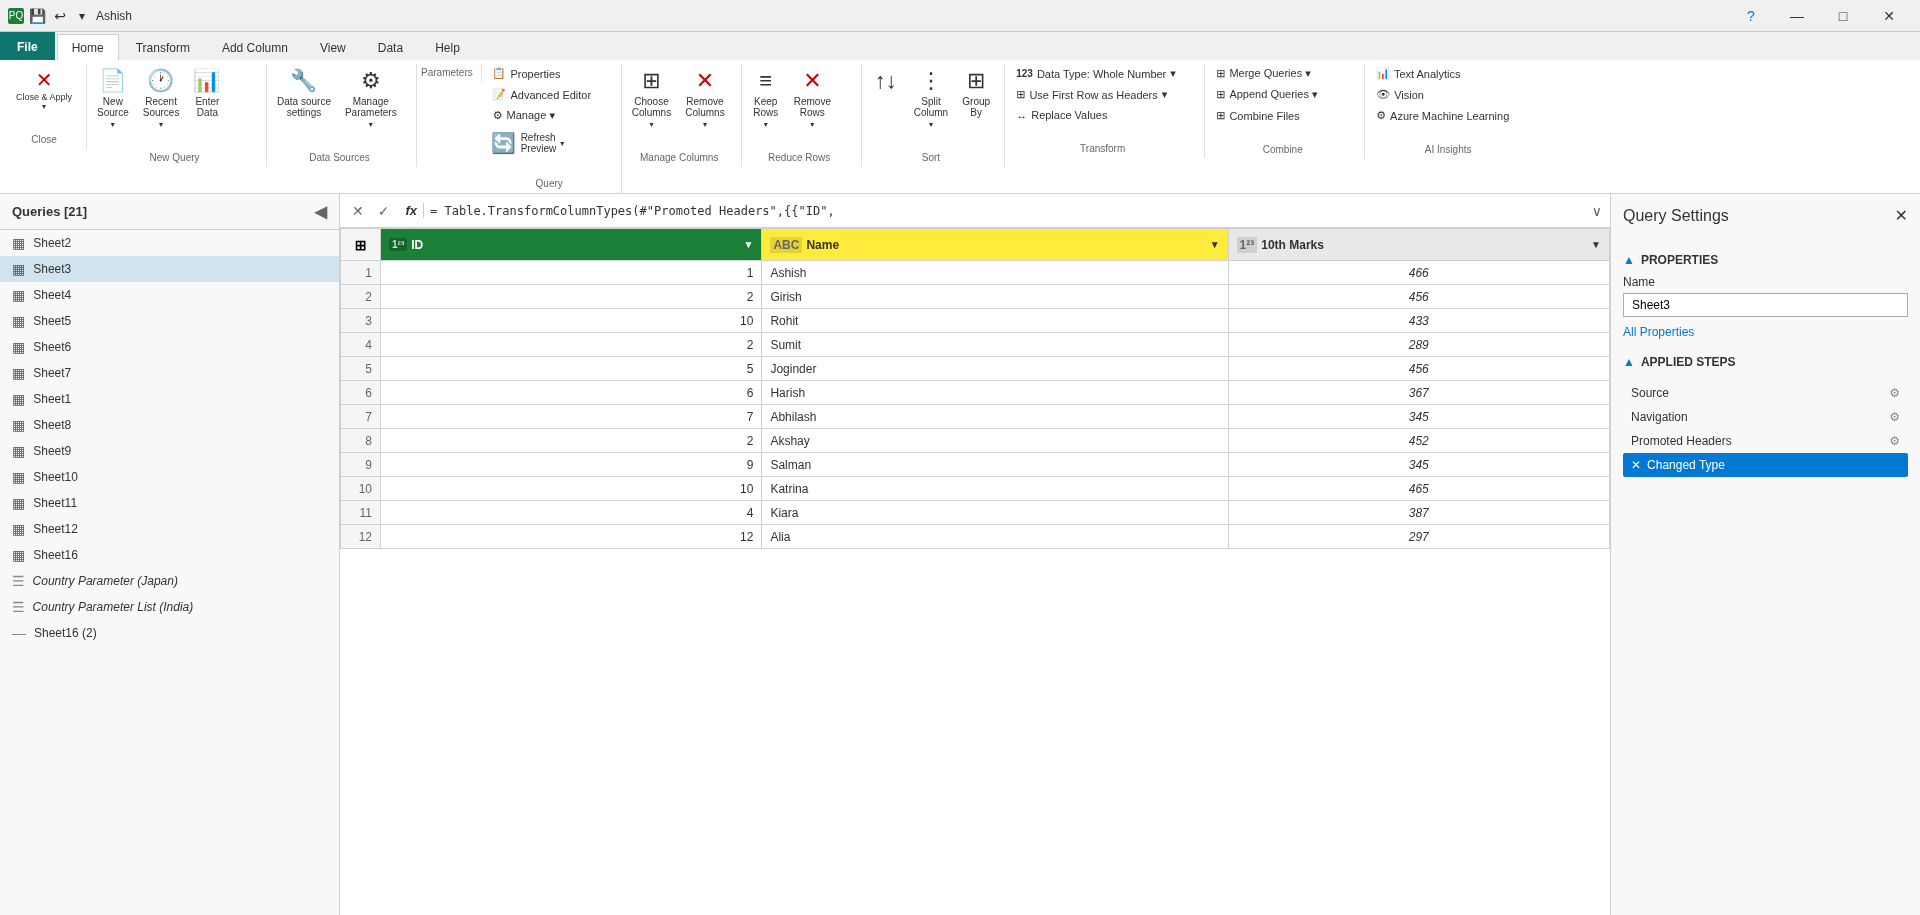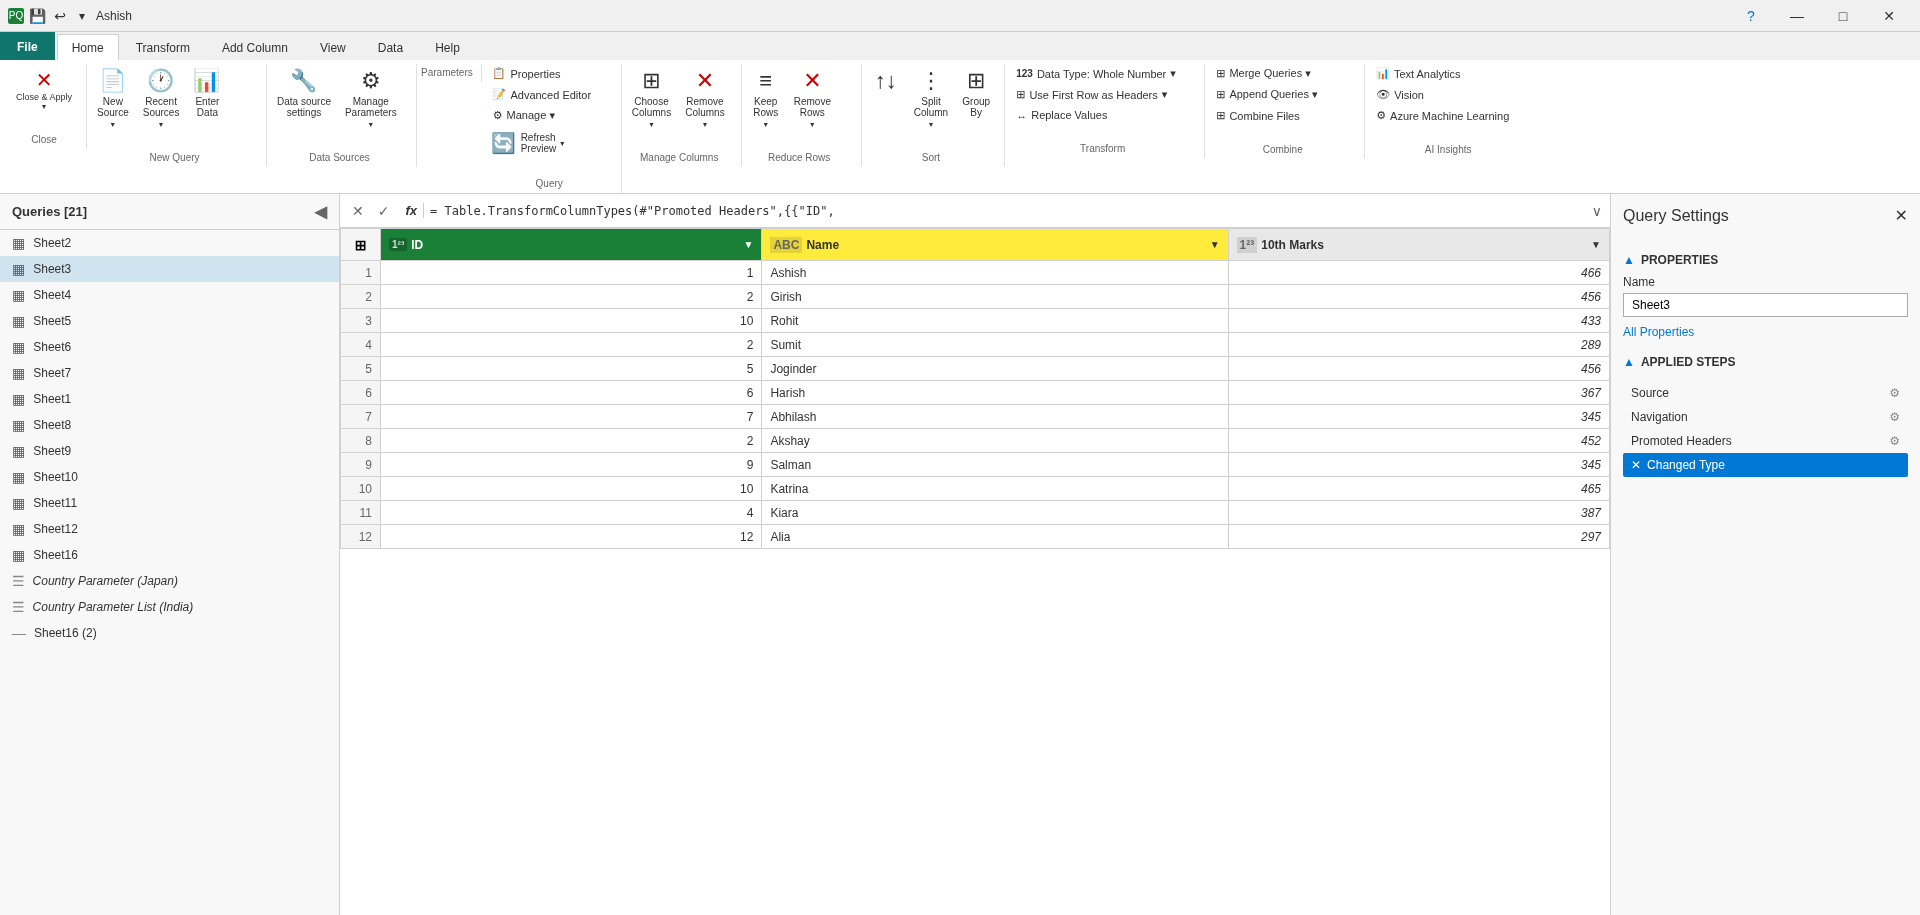--- a/index.html
+++ b/index.html
@@ -202,21 +202,21 @@
       background: #e8e8e8;
       color: #333;
       text-align: left;
       min-width: 180px;
     }
     .col-header-inner { display: flex; align-items: center; justify-content: space-between; gap: 4px; }
     .col-type-icon { font-size: 10px; color: rgba(255,255,255,0.8); background: rgba(0,0,0,0.2); padding: 1px 3px; border-radius: 2px; }
     .col-type-icon-dark { font-size: 12px; color: #666; background: rgba(0,0,0,0.1); padding: 1px 3px; border-radius: 0; }
     .col-filter { cursor: pointer; font-size: 10px; }
     .id-cell { text-align: right; color: #333; }
-    .marks-cell { text-align: right; font-style: italic; color: #333; }
+    .marks-cell { text-align: center; font-style: italic; color: #333; }
     .name-cell { color: #333; }
 
     
     .right-panel {
       width: 310px;
       background: #f8f8f8;
       border-left: 1px solid #d0d0d0;
       display: flex;
       flex-direction: column;
       padding: 12px;

